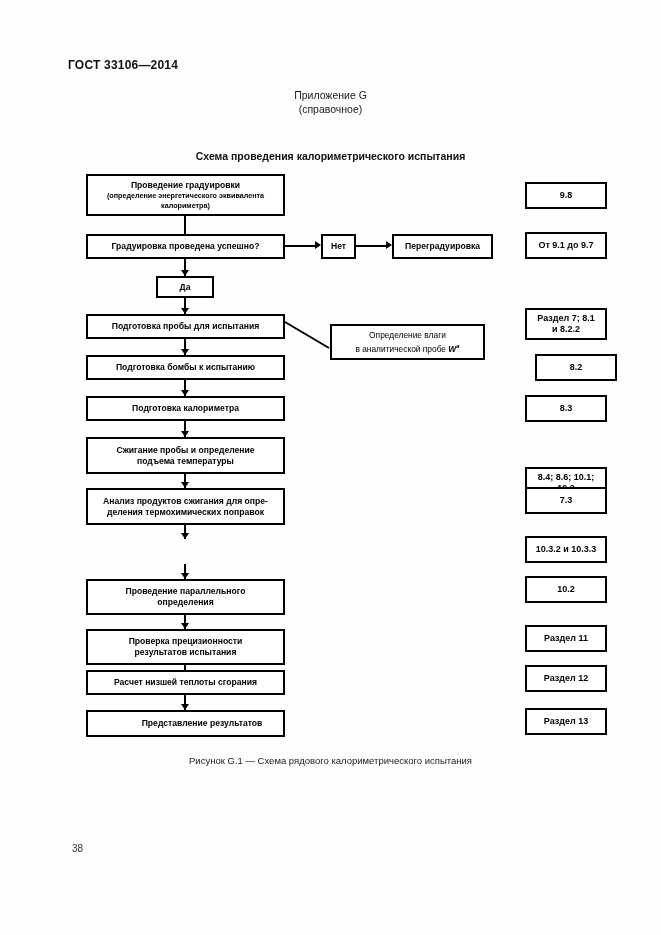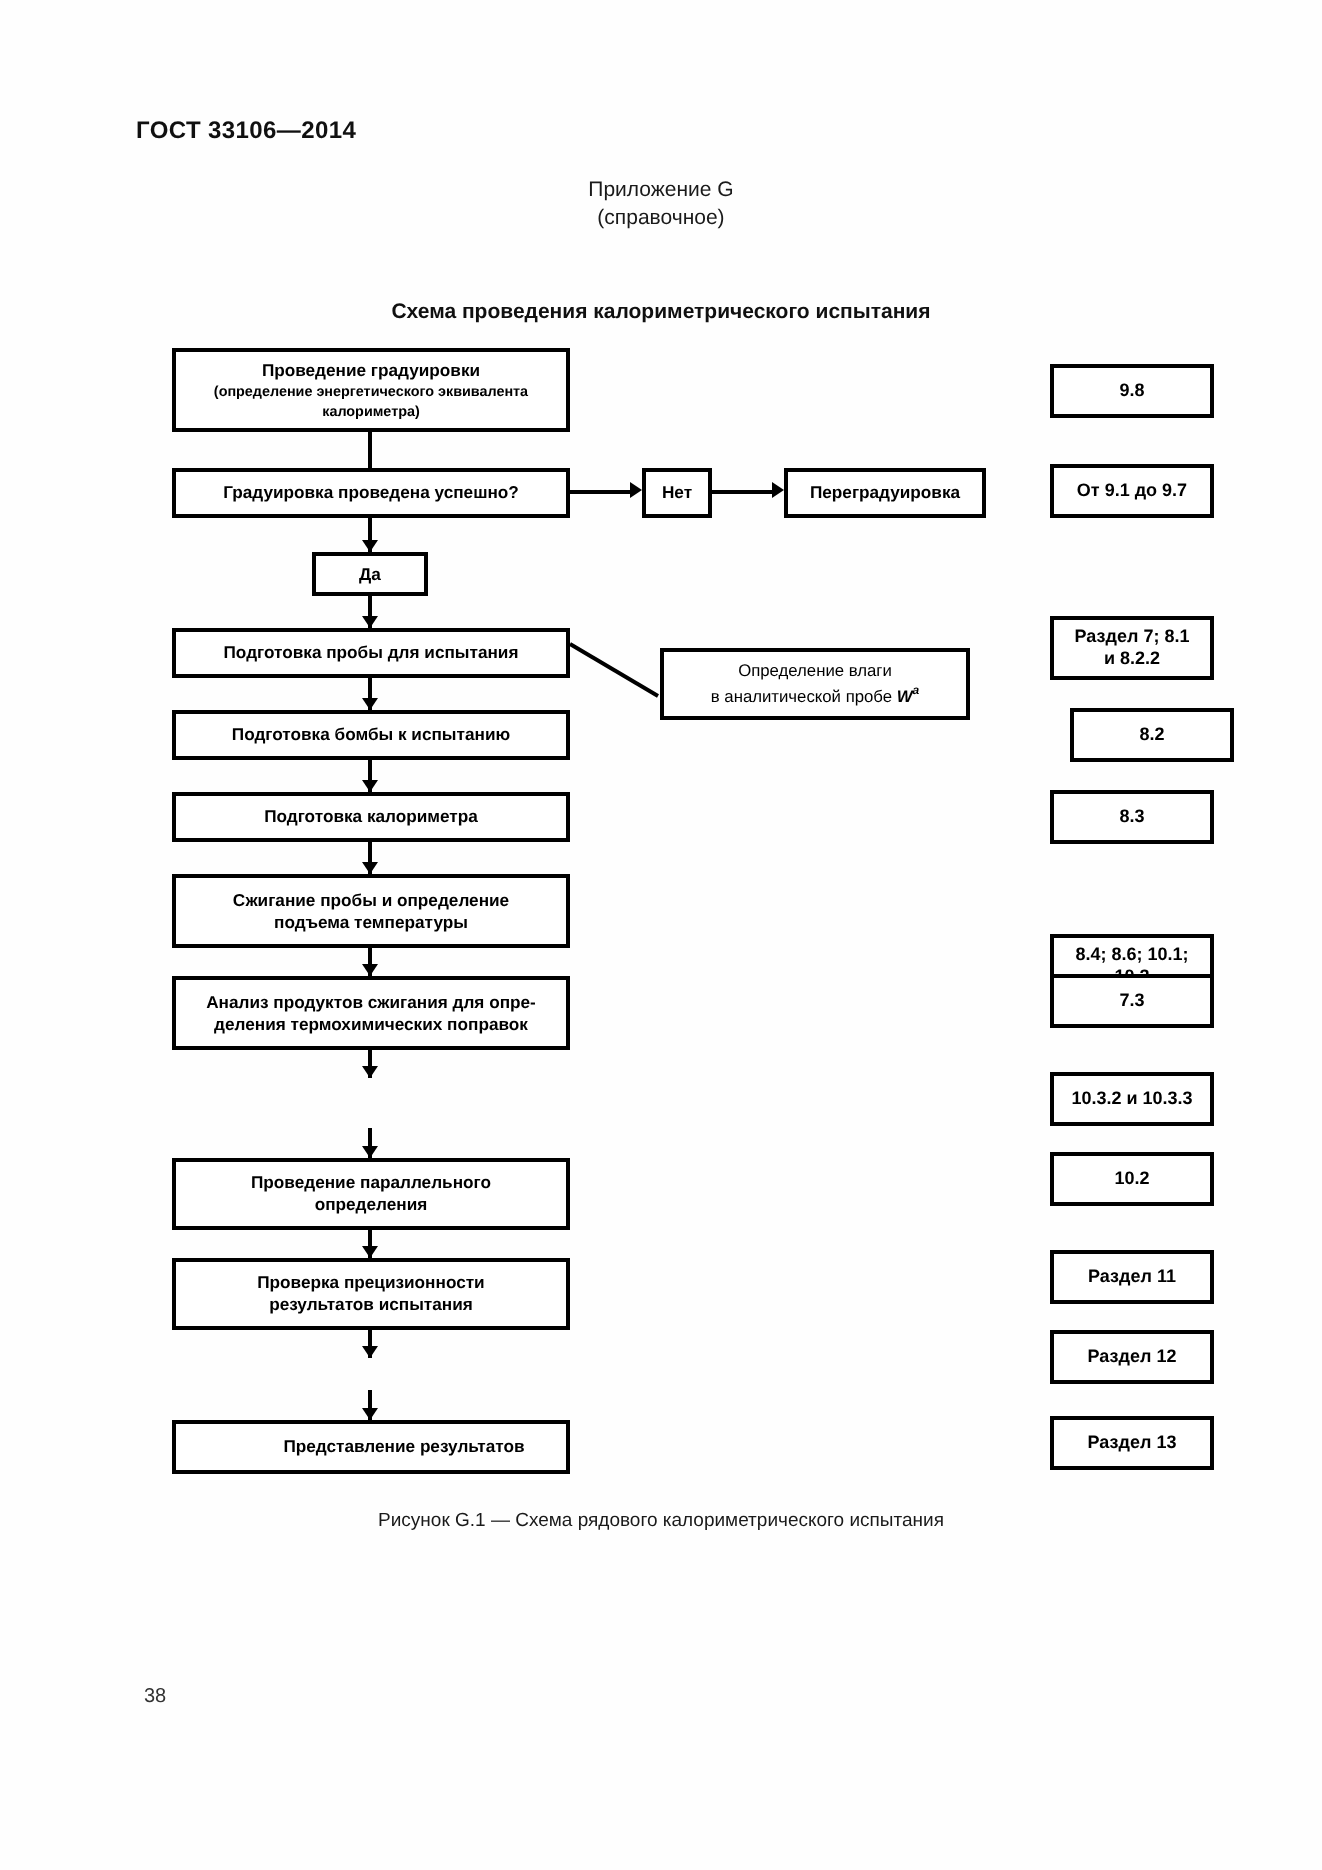--- a/index.html
+++ b/index.html
@@ -275,20 +275,23 @@
     <div class="arrow-down" style="left:181px; top:623px;"></div>
 
     <div class="node" style="left:86px; top:629px; width:199px; height:36px; flex-direction:column;">
       <span class="node-text">Проверка прецизионности</span>
       <span class="node-text">результатов испытания</span>
     </div>
 
     <div class="vline" style="left:184px; top:665px; height:14px;"></div>
     <div class="arrow-down" style="left:181px; top:673px;"></div>
 
+    <div class="node" style="left:86px; top:669px; width:199px; height:25px; top:670px;">
+      <span class="node-text">Расчет низшей теплоты сгорания</span>
+    </div>
 
     <div class="vline" style="left:184px; top:695px; height:15px;"></div>
     <div class="arrow-down" style="left:181px; top:704px;"></div>
 
     <div class="node" style="left:86px; top:710px; width:199px; height:27px;padding-left:36px;">
       <span class="node-text">Представление результатов</span>
     </div>
 
     <div class="ref" style="left:525px; top:182px; width:82px; height:27px;">
       <span>9.8</span>

